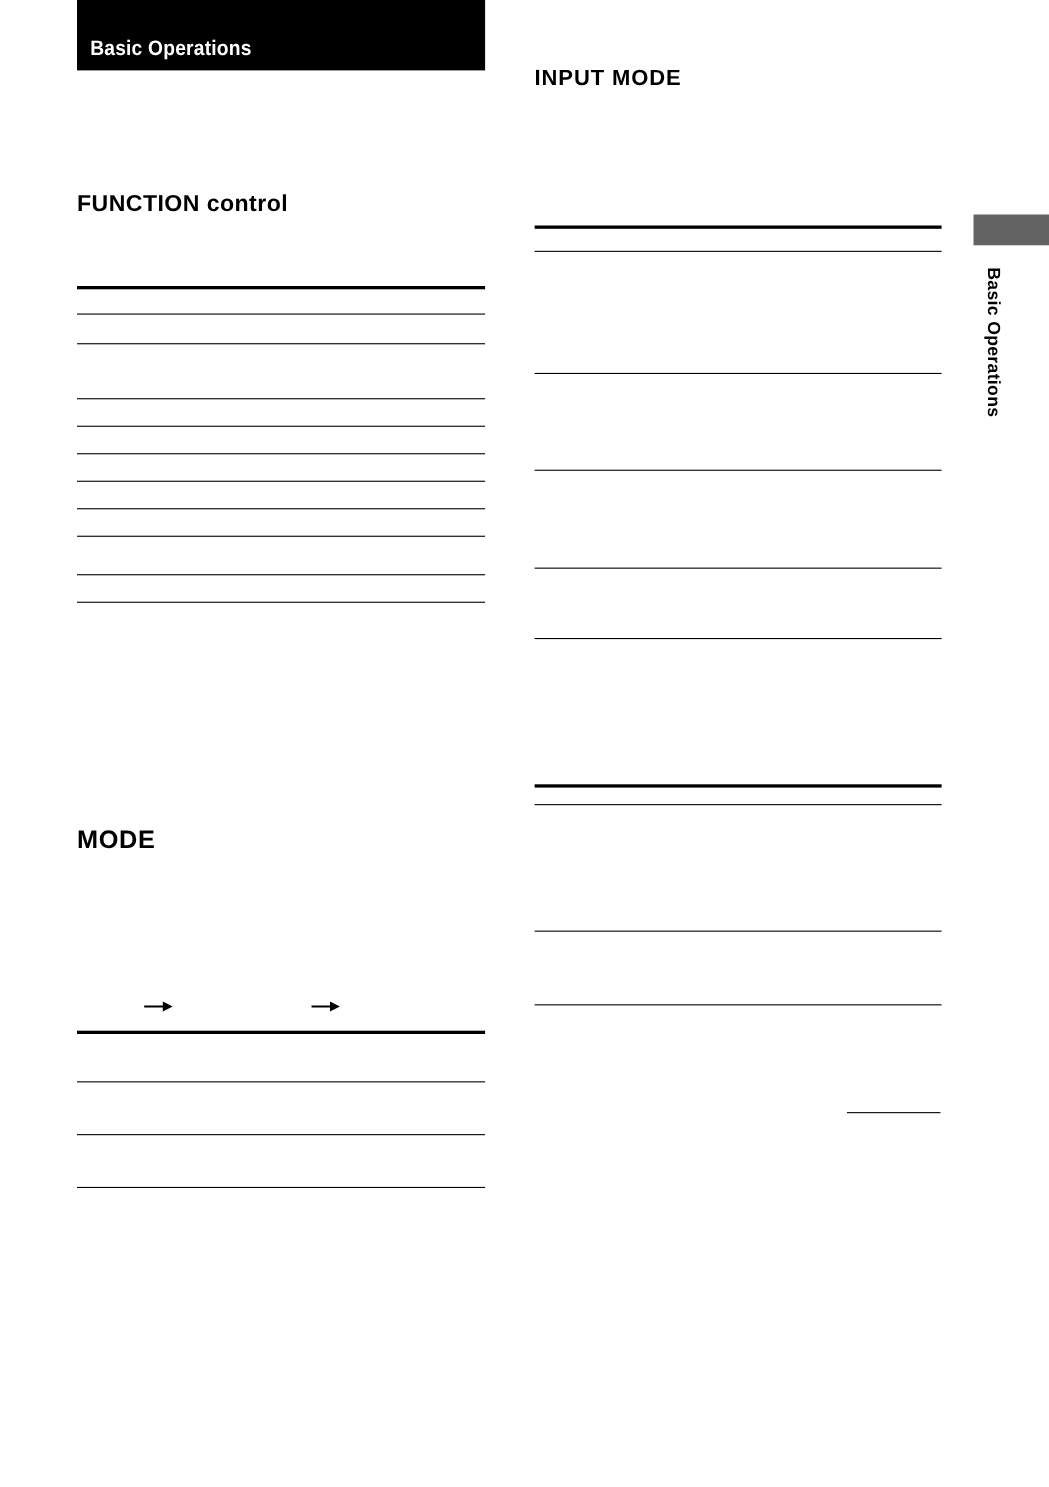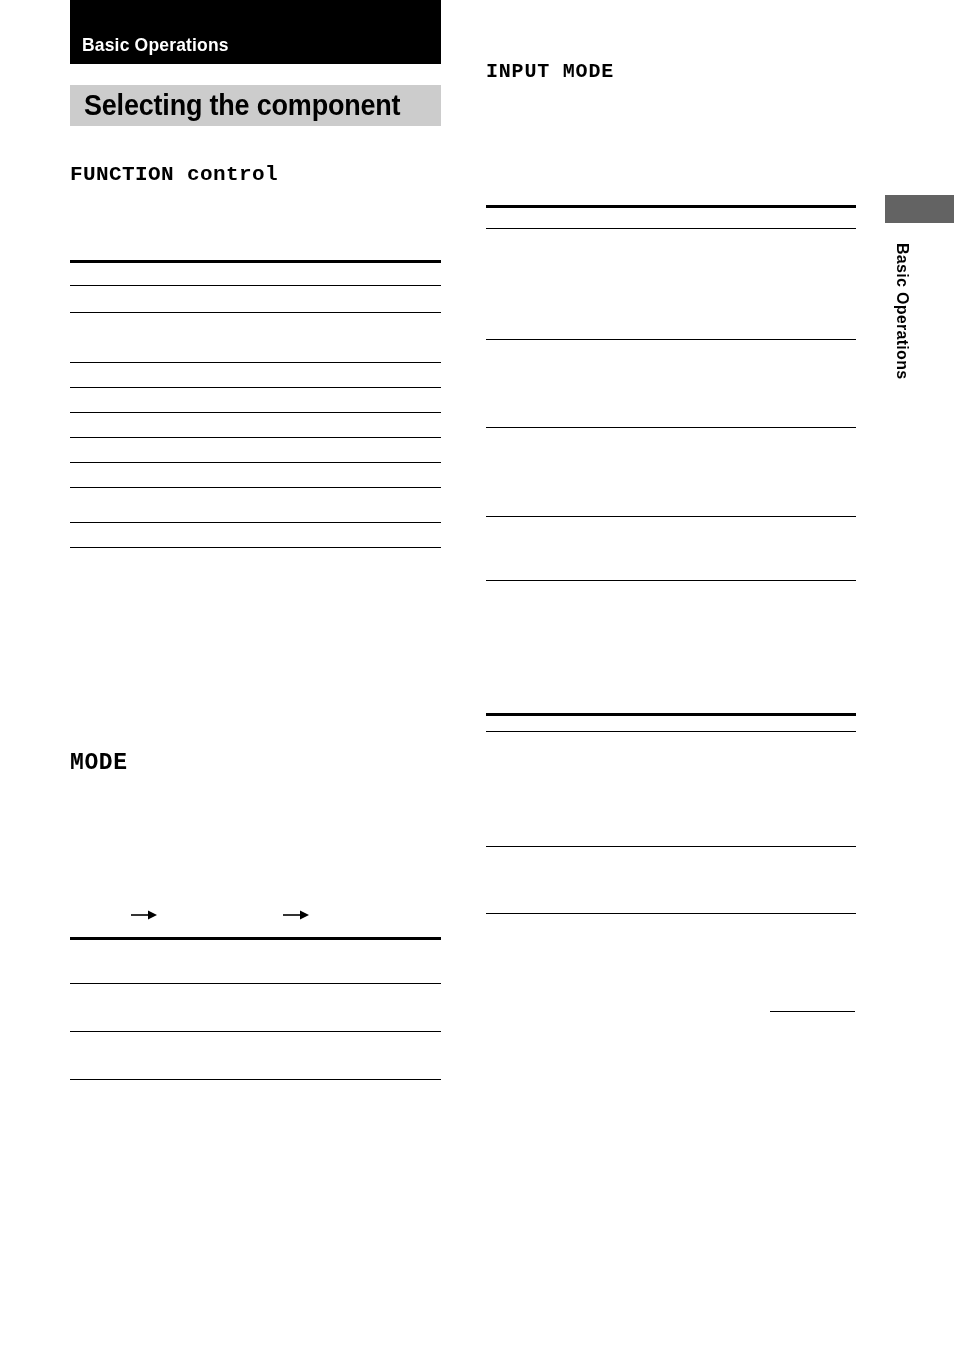--- a/index.html
+++ b/index.html
@@ -63,28 +63,28 @@
     letter-spacing: -0.2px;
     transform: scaleX(0.93);
     transform-origin: left top;
     white-space: nowrap;
     color: #000000;
   }
 
   
   .subhead {
     position: absolute;
-    font-family: Liberation Mono, monospace;
+    font-family: Liberation Sans, sans-serif;
     font-weight: bold;
     font-size: 21px;
     letter-spacing: 0.4px;
     white-space: nowrap;
     color: #000000;
   }
-  .subhead.h-function { left: 70px; top: 163px; }
+  .subhead.h-function { left: 70px; top: 174px; }
   .subhead.h-mode     { left: 70px; top: 750px; font-size: 23px; letter-spacing: 0.6px; }
   .subhead.h-inputmode{ left: 486px; top: 60px; font-size: 20px; letter-spacing: 0.8px; }
 
   
   .rule {
     position: absolute;
     background: #000000;
     height: 1px;
   }
   .rule.thick { height: 3px; }
@@ -124,23 +124,20 @@
 </style>
 </head>
 <body>
 
 <div id="page">
 
   <div class="chapter-bar">
     <div class="chapter-bar-label">Basic Operations</div>
   </div>
 
-  <div class="section-banner">
-    <div class="section-banner-title">Selecting the component</div>
-  </div>
 
   <div class="subhead h-function">FUNCTION control</div>
 
   <div class="rule thick" style="left:70px; top:260px; width:371px;"></div>
   <div class="rule" style="left:70px; top:285px; width:371px;"></div>
   <div class="rule" style="left:70px; top:312px; width:371px;"></div>
   <div class="rule" style="left:70px; top:362px; width:371px;"></div>
   <div class="rule" style="left:70px; top:387px; width:371px;"></div>
   <div class="rule" style="left:70px; top:412px; width:371px;"></div>
   <div class="rule" style="left:70px; top:437px; width:371px;"></div>

